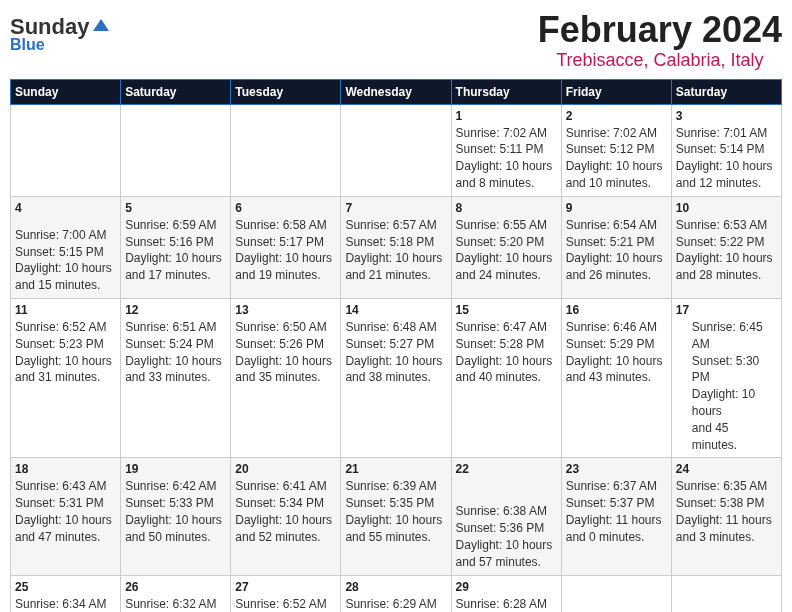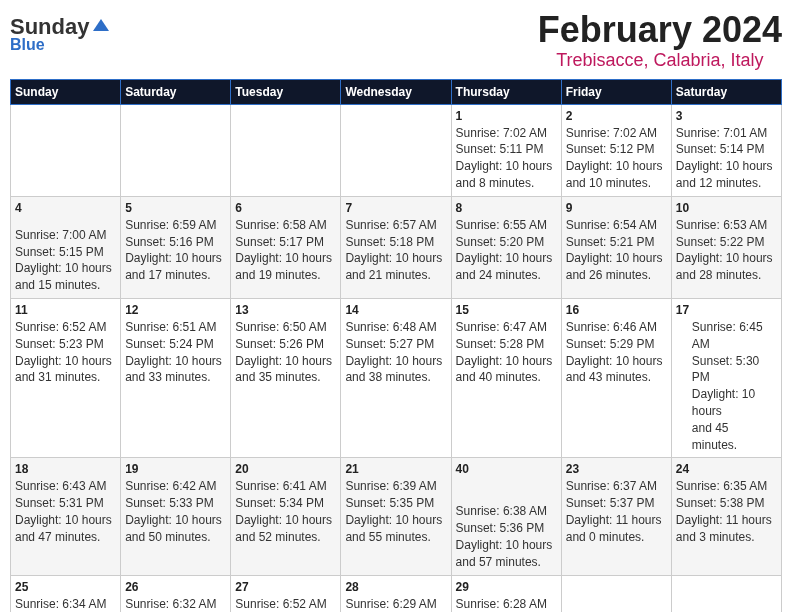--- a/index.html
+++ b/index.html
@@ -259,21 +259,21 @@
 and 52 minutes.</div>
         </td>
         <td>
           <span class="day-number">21</span>
           <div class="day-info" style="white-space: pre-line;">Sunrise: 6:39 AM
 Sunset: 5:35 PM
 Daylight: 10 hours
 and 55 minutes.</div>
         </td>
         <td>
-          <span class="day-number">40</span>
+          <span class="day-number">22</span>
           <div class="day-info" style="white-space: pre-line; margin-top: 27px;">Sunrise: 6:38 AM
 Sunset: 5:36 PM
 Daylight: 10 hours
 and 57 minutes.</div>
         </td>
         <td>
           <span class="day-number">23</span>
           <div class="day-info" style="white-space: pre-line;">Sunrise: 6:37 AM
 Sunset: 5:37 PM
 Daylight: 11 hours

